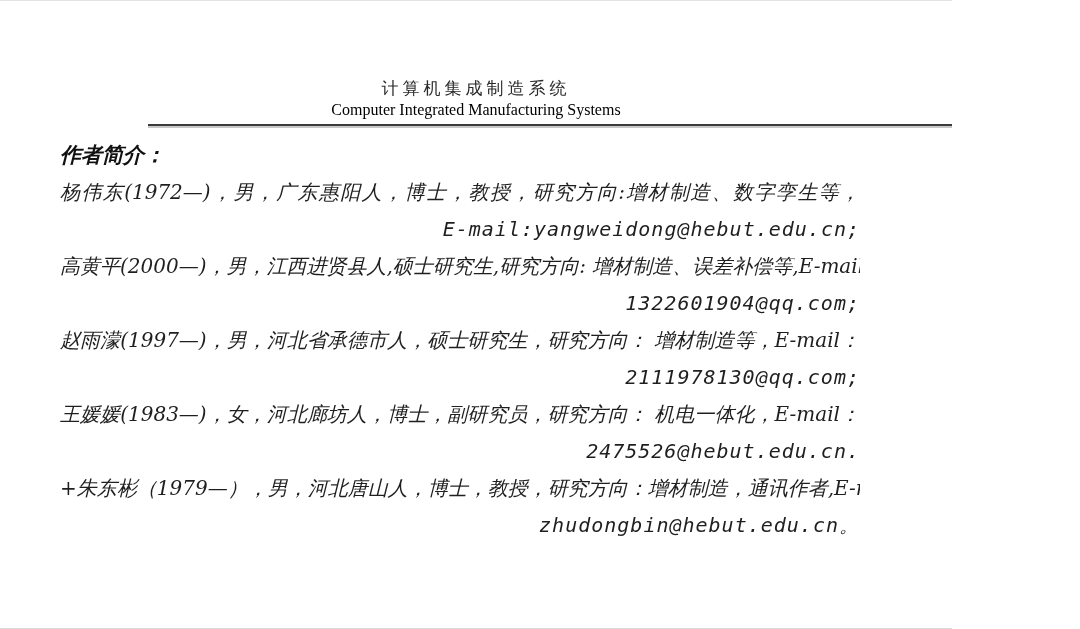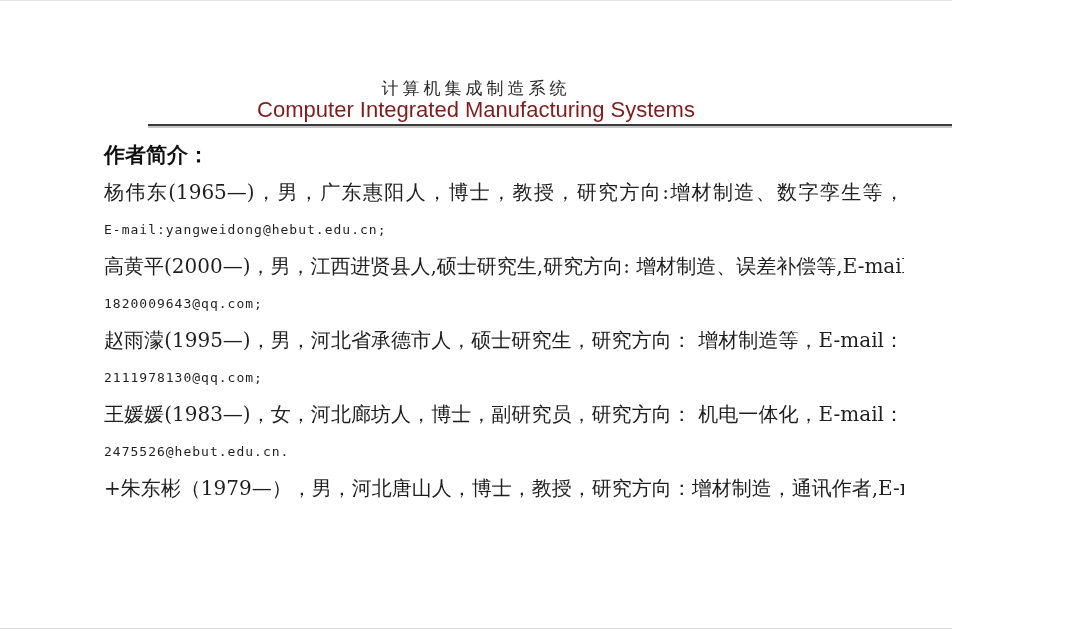--- a/index.html
+++ b/index.html
@@ -20,96 +20,98 @@
     text-align: center;
   }
   .journal-title-zh {
     font-size: 17px;
     line-height: 22px;
     letter-spacing: 4px;
     color: #2a2a2a;
     font-family: "DejaVu Serif", serif;
   }
   .journal-title-en {
-    font-size: 22px;
+    font-size: 16px;
     line-height: 22px;
-    color: #7f1d1d;
-    font-family: Liberation Sans, sans-serif;
+    color: #000000;
+    font-family: Liberation Serif, serif;
   }
   .header-rule {
     margin-left: 148px;
     width: 810px;
     height: 2px;
     background: #3b3b3b;
     box-shadow: 0 2px 0 #c9c9c9;
     margin-top: 3px;
   }
   .authors-section {
-    margin-left: 104px;
+    margin-left: 60px;
     width: 800px;
     margin-top: 10px;
+    font-style: italic;
   }
   .section-heading {
     font-family: "Liberation Sans", "DejaVu Sans", sans-serif;
     font-weight: 700;
     font-size: 21px;
     line-height: 38px;
     color: #111111;
   }
   .bio-line {
     font-size: 20px;
     line-height: 37px;
     height: 37px;
     white-space: nowrap;
     text-align: justify;
     text-align-last: justify;
     overflow: hidden;
   }
   .email-line {
     font-family: "DejaVu Sans Mono", "Liberation Mono", monospace;
-    font-size: 13px;
+    font-size: 20px;
     line-height: 37px;
     height: 37px;
     letter-spacing: 1px;
-    text-align: left;
+    text-align: right;
   }
 </style>
 </head>
 <body>
 
 <div class="page">
 
   <div class="journal-header">
     <div class="journal-title-zh">计算机集成制造系统</div>
     <div class="journal-title-en">Computer Integrated Manufacturing Systems</div>
   </div>
 
   <div class="header-rule"></div>
 
   <div class="authors-section">
     <div class="section-heading">作者简介：</div>
 
     <div class="entry">
-      <div class="bio-line">杨伟东(1965—)，男，广东惠阳人，博士，教授，研究方向:增材制造、数字孪生等，</div>
+      <div class="bio-line">杨伟东(1972—)，男，广东惠阳人，博士，教授，研究方向:增材制造、数字孪生等，</div>
       <div class="email-line">E-mail:yangweidong@hebut.edu.cn;</div>
     </div>
 
     <div class="entry">
       <div class="bio-line">高黄平(2000—)，男，江西进贤县人,硕士研究生,研究方向: 增材制造、误差补偿等,E-mail：</div>
-      <div class="email-line">1820009643@qq.com;</div>
+      <div class="email-line">1322601904@qq.com;</div>
     </div>
 
     <div class="entry">
-      <div class="bio-line">赵雨濛(1995—)，男，河北省承德市人，硕士研究生，研究方向： 增材制造等，E-mail：</div>
+      <div class="bio-line">赵雨濛(1997—)，男，河北省承德市人，硕士研究生，研究方向： 增材制造等，E-mail：</div>
       <div class="email-line">2111978130@qq.com;</div>
     </div>
 
     <div class="entry">
       <div class="bio-line">王媛媛(1983—)，女，河北廊坊人，博士，副研究员，研究方向： 机电一体化，E-mail：</div>
       <div class="email-line">2475526@hebut.edu.cn.</div>
     </div>
 
     <div class="entry">
       <div class="bio-line">+朱东彬（1979—），男，河北唐山人，博士，教授，研究方向：增材制造，通讯作者,E-mail:</div>
+      <div class="email-line">zhudongbin@hebut.edu.cn。</div>
     </div>
   </div>
 
 </div>
 
 </body></html>

